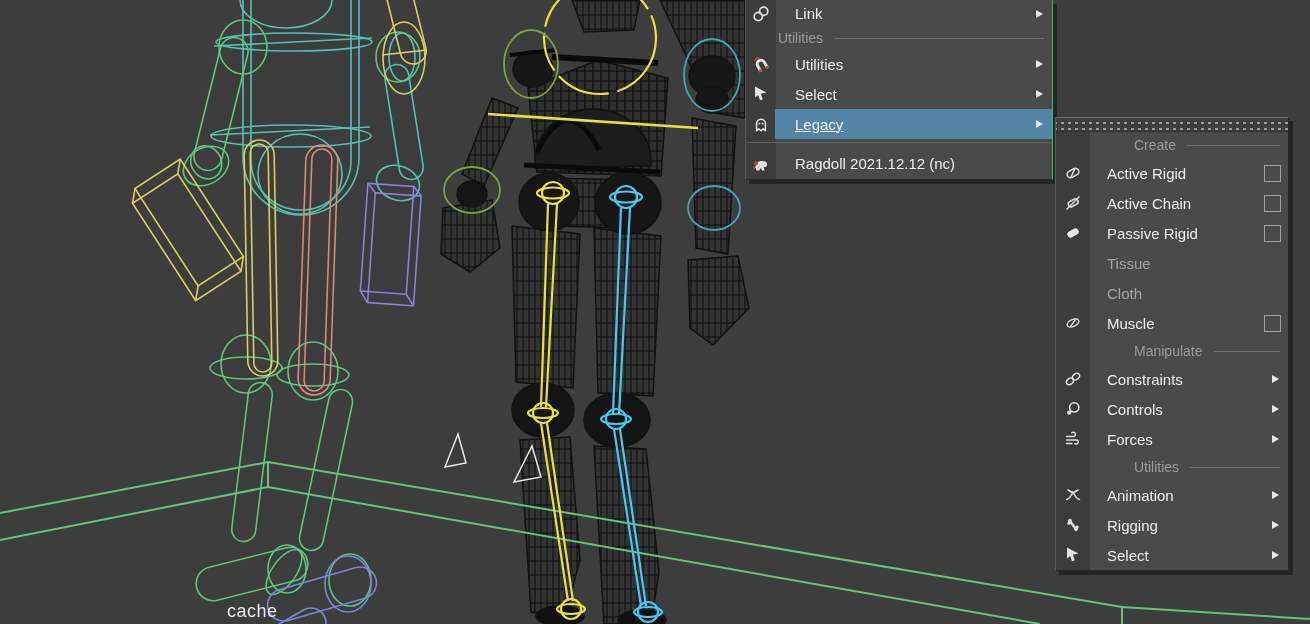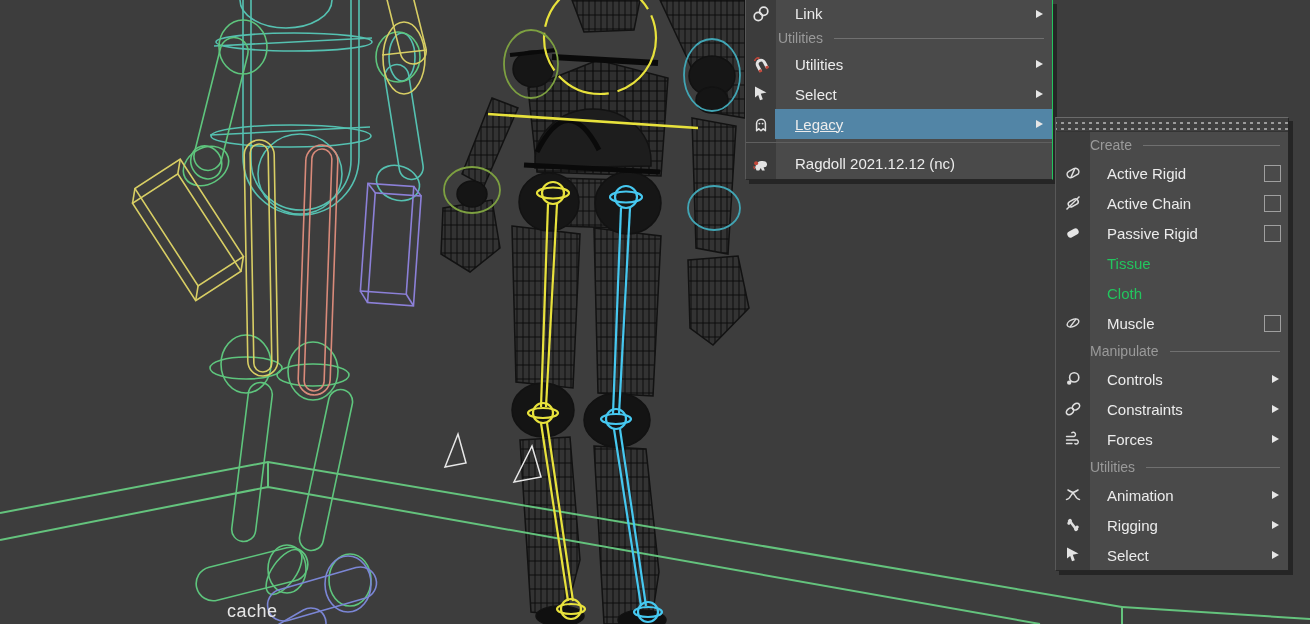--- a/index.html
+++ b/index.html
@@ -29,28 +29,28 @@
   .gutter{position:absolute;left:0;top:0;bottom:0;background:#3c3c3c;}
   .menu-main .gutter{width:30px;}
   .menu-legacy .gutter{width:34px;}
   .rows{position:relative;}
   .mrow{display:flex;align-items:center;position:relative;}
   .mrow .ic-cell{flex:none;display:flex;align-items:center;justify-content:center;}
   .menu-main .ic-cell{width:30px;}
   .menu-legacy .ic-cell{width:34px;}
   .mrow .lbl{margin-left:19px;white-space:nowrap;}
   .menu-legacy .mrow .lbl{margin-left:17px;}
-  .mrow.disabled .lbl{color:#22c55e;}
+  .mrow.disabled .lbl{color:#a3a3a3;}
   .mrow.hl{background:linear-gradient(to right,transparent 29px,var(--hl,#5285a6) 29px);text-decoration:underline;}
   .sub-arrow{width:0;height:0;border-left:7px solid #e6e6e6;border-top:4.5px solid transparent;
     border-bottom:4.5px solid transparent;margin-left:auto;margin-right:9px;}
   .checkbox{width:15px;height:15px;border:1px solid #9f9f9f;margin-left:auto;margin-right:7px;background:transparent;}
   .shdr{display:flex;align-items:center;color:#9a9a9a;font-size:14px;}
   .menu-main .shdr{padding-left:32px;}
-  .menu-legacy .shdr{padding-left:34px;}
+  .menu-legacy .shdr{padding-left:34px;margin-left:44px;}
   .shdr .hline{flex:1;height:1px;background:#707070;margin-left:11px;margin-right:8px;}
   .sepline{height:1px;background:#5f5f5f;margin:3px 0 2px 0;}
   .tearoff{
     height:13px;margin:0;background-color:#3f3f3f;border-bottom:1px solid #343434;
     background-image:radial-gradient(circle,#9d9d9d 1.1px,transparent 1.5px);
     background-size:7px 6px;background-position:3px 2px;
   }
   .ic{display:block;}
 </style>
 </head>
@@ -387,38 +387,38 @@
 
 
       <div class="shdr" style="height:26px">
         <span>Manipulate</span>
         <span class="hline"></span>
       </div>
 
       <div class="mrow" style="height:30px">
         <span class="ic-cell">
             <svg class="ic" width="18" height="18" viewBox="0 0 18 18">
-          <circle cx="10.2" cy="7.4" r="4.6" fill="none" stroke="#dedede" stroke-width="1.6"></circle>
-          <circle cx="5.2" cy="12.6" r="2.2" fill="#dedede"></circle>
-        </svg>
-          </span>
-        <span class="lbl">Controls</span>
-        <span class="sub-arrow"></span>
-      </div>
-
-      <div class="mrow" style="height:30px">
-        <span class="ic-cell">
-            <svg class="ic" width="18" height="18" viewBox="0 0 18 18">
           <g fill="none" stroke="#dedede" stroke-width="1.6">
             <ellipse cx="6" cy="11.3" rx="4" ry="2.9" transform="rotate(-38 6 11.3)"></ellipse>
             <ellipse cx="12" cy="6.7" rx="4" ry="2.9" transform="rotate(-38 12 6.7)"></ellipse>
           </g>
             </svg>
           </span>
         <span class="lbl">Constraints</span>
+        <span class="sub-arrow"></span>
+      </div>
+
+      <div class="mrow" style="height:30px">
+        <span class="ic-cell">
+            <svg class="ic" width="18" height="18" viewBox="0 0 18 18">
+          <circle cx="10.2" cy="7.4" r="4.6" fill="none" stroke="#dedede" stroke-width="1.6"></circle>
+          <circle cx="5.2" cy="12.6" r="2.2" fill="#dedede"></circle>
+        </svg>
+          </span>
+        <span class="lbl">Controls</span>
         <span class="sub-arrow"></span>
       </div>
 
       <div class="mrow" style="height:30px">
         <span class="ic-cell">
             <svg class="ic" width="18" height="18" viewBox="0 0 18 18">
           <g fill="none" stroke="#dedede" stroke-width="1.4" stroke-linecap="round">
             <path d="M2.5 6.5 h7.5 a2.2 2.2 0 1 0 -2.2 -3.7"></path>
             <path d="M2.5 10 h10.5 a2.1 2.1 0 1 1 -2.1 3.6"></path>
             <path d="M2.5 13.5 h5.5"></path>

